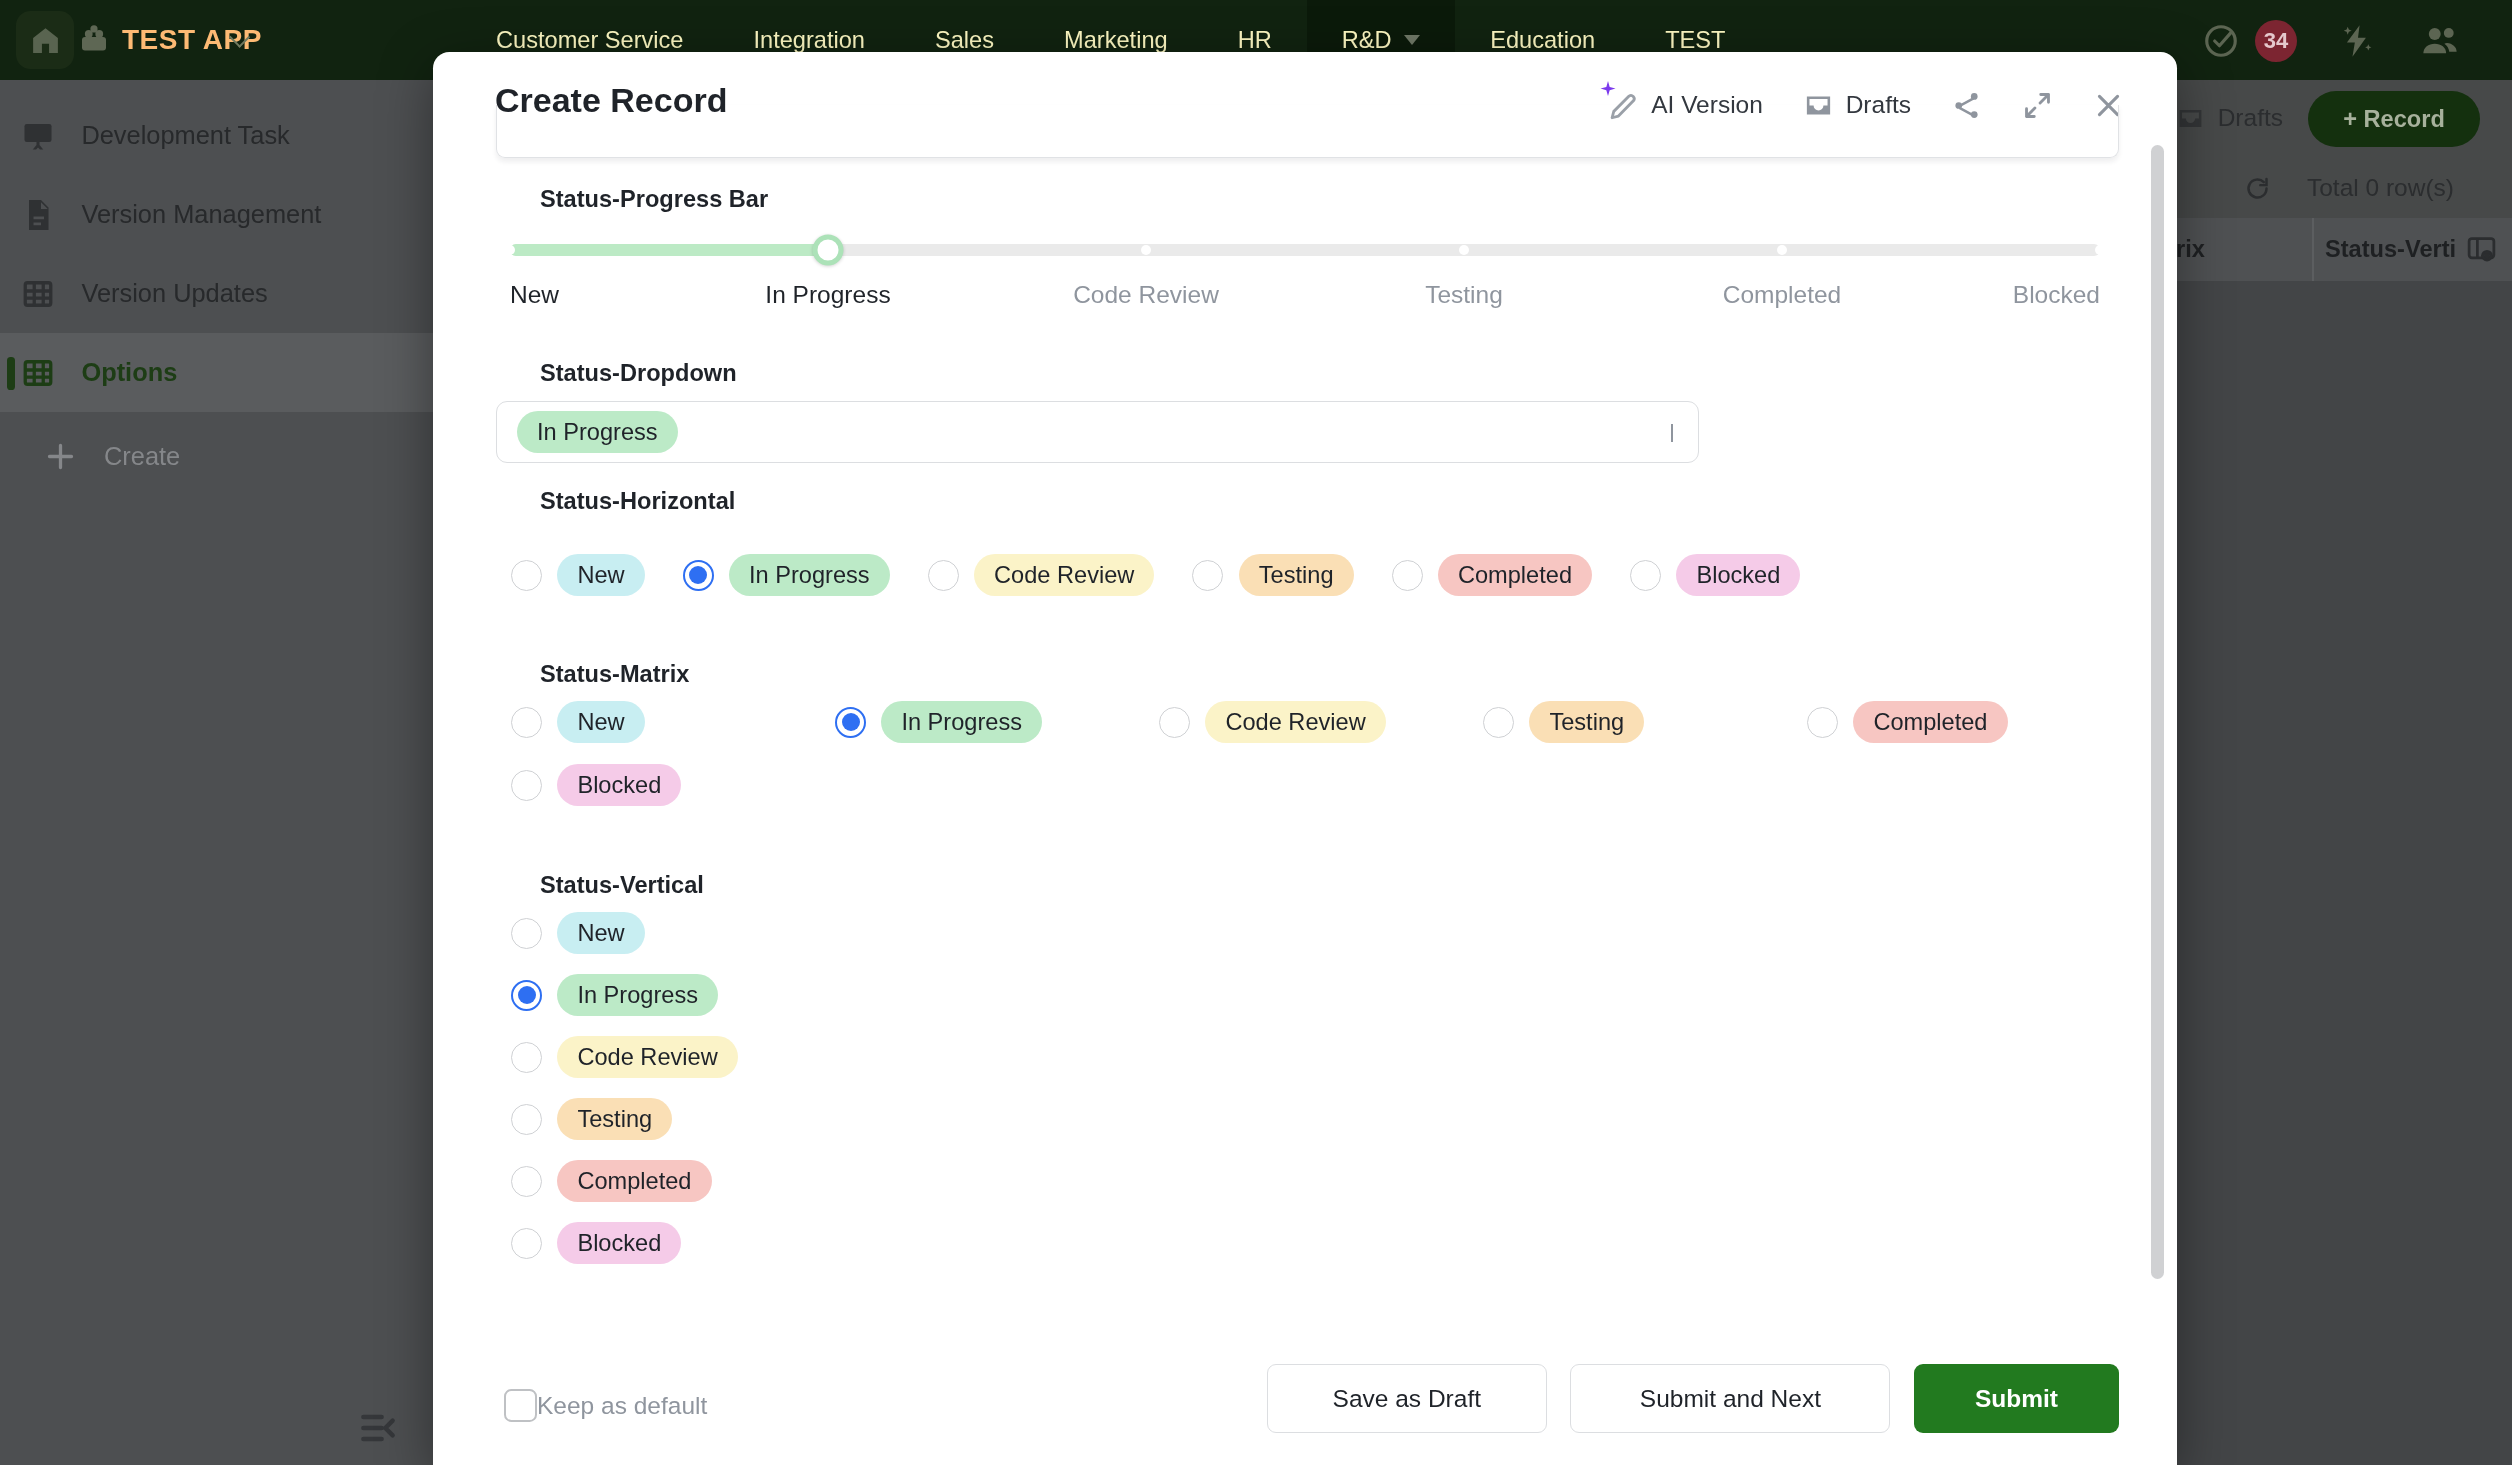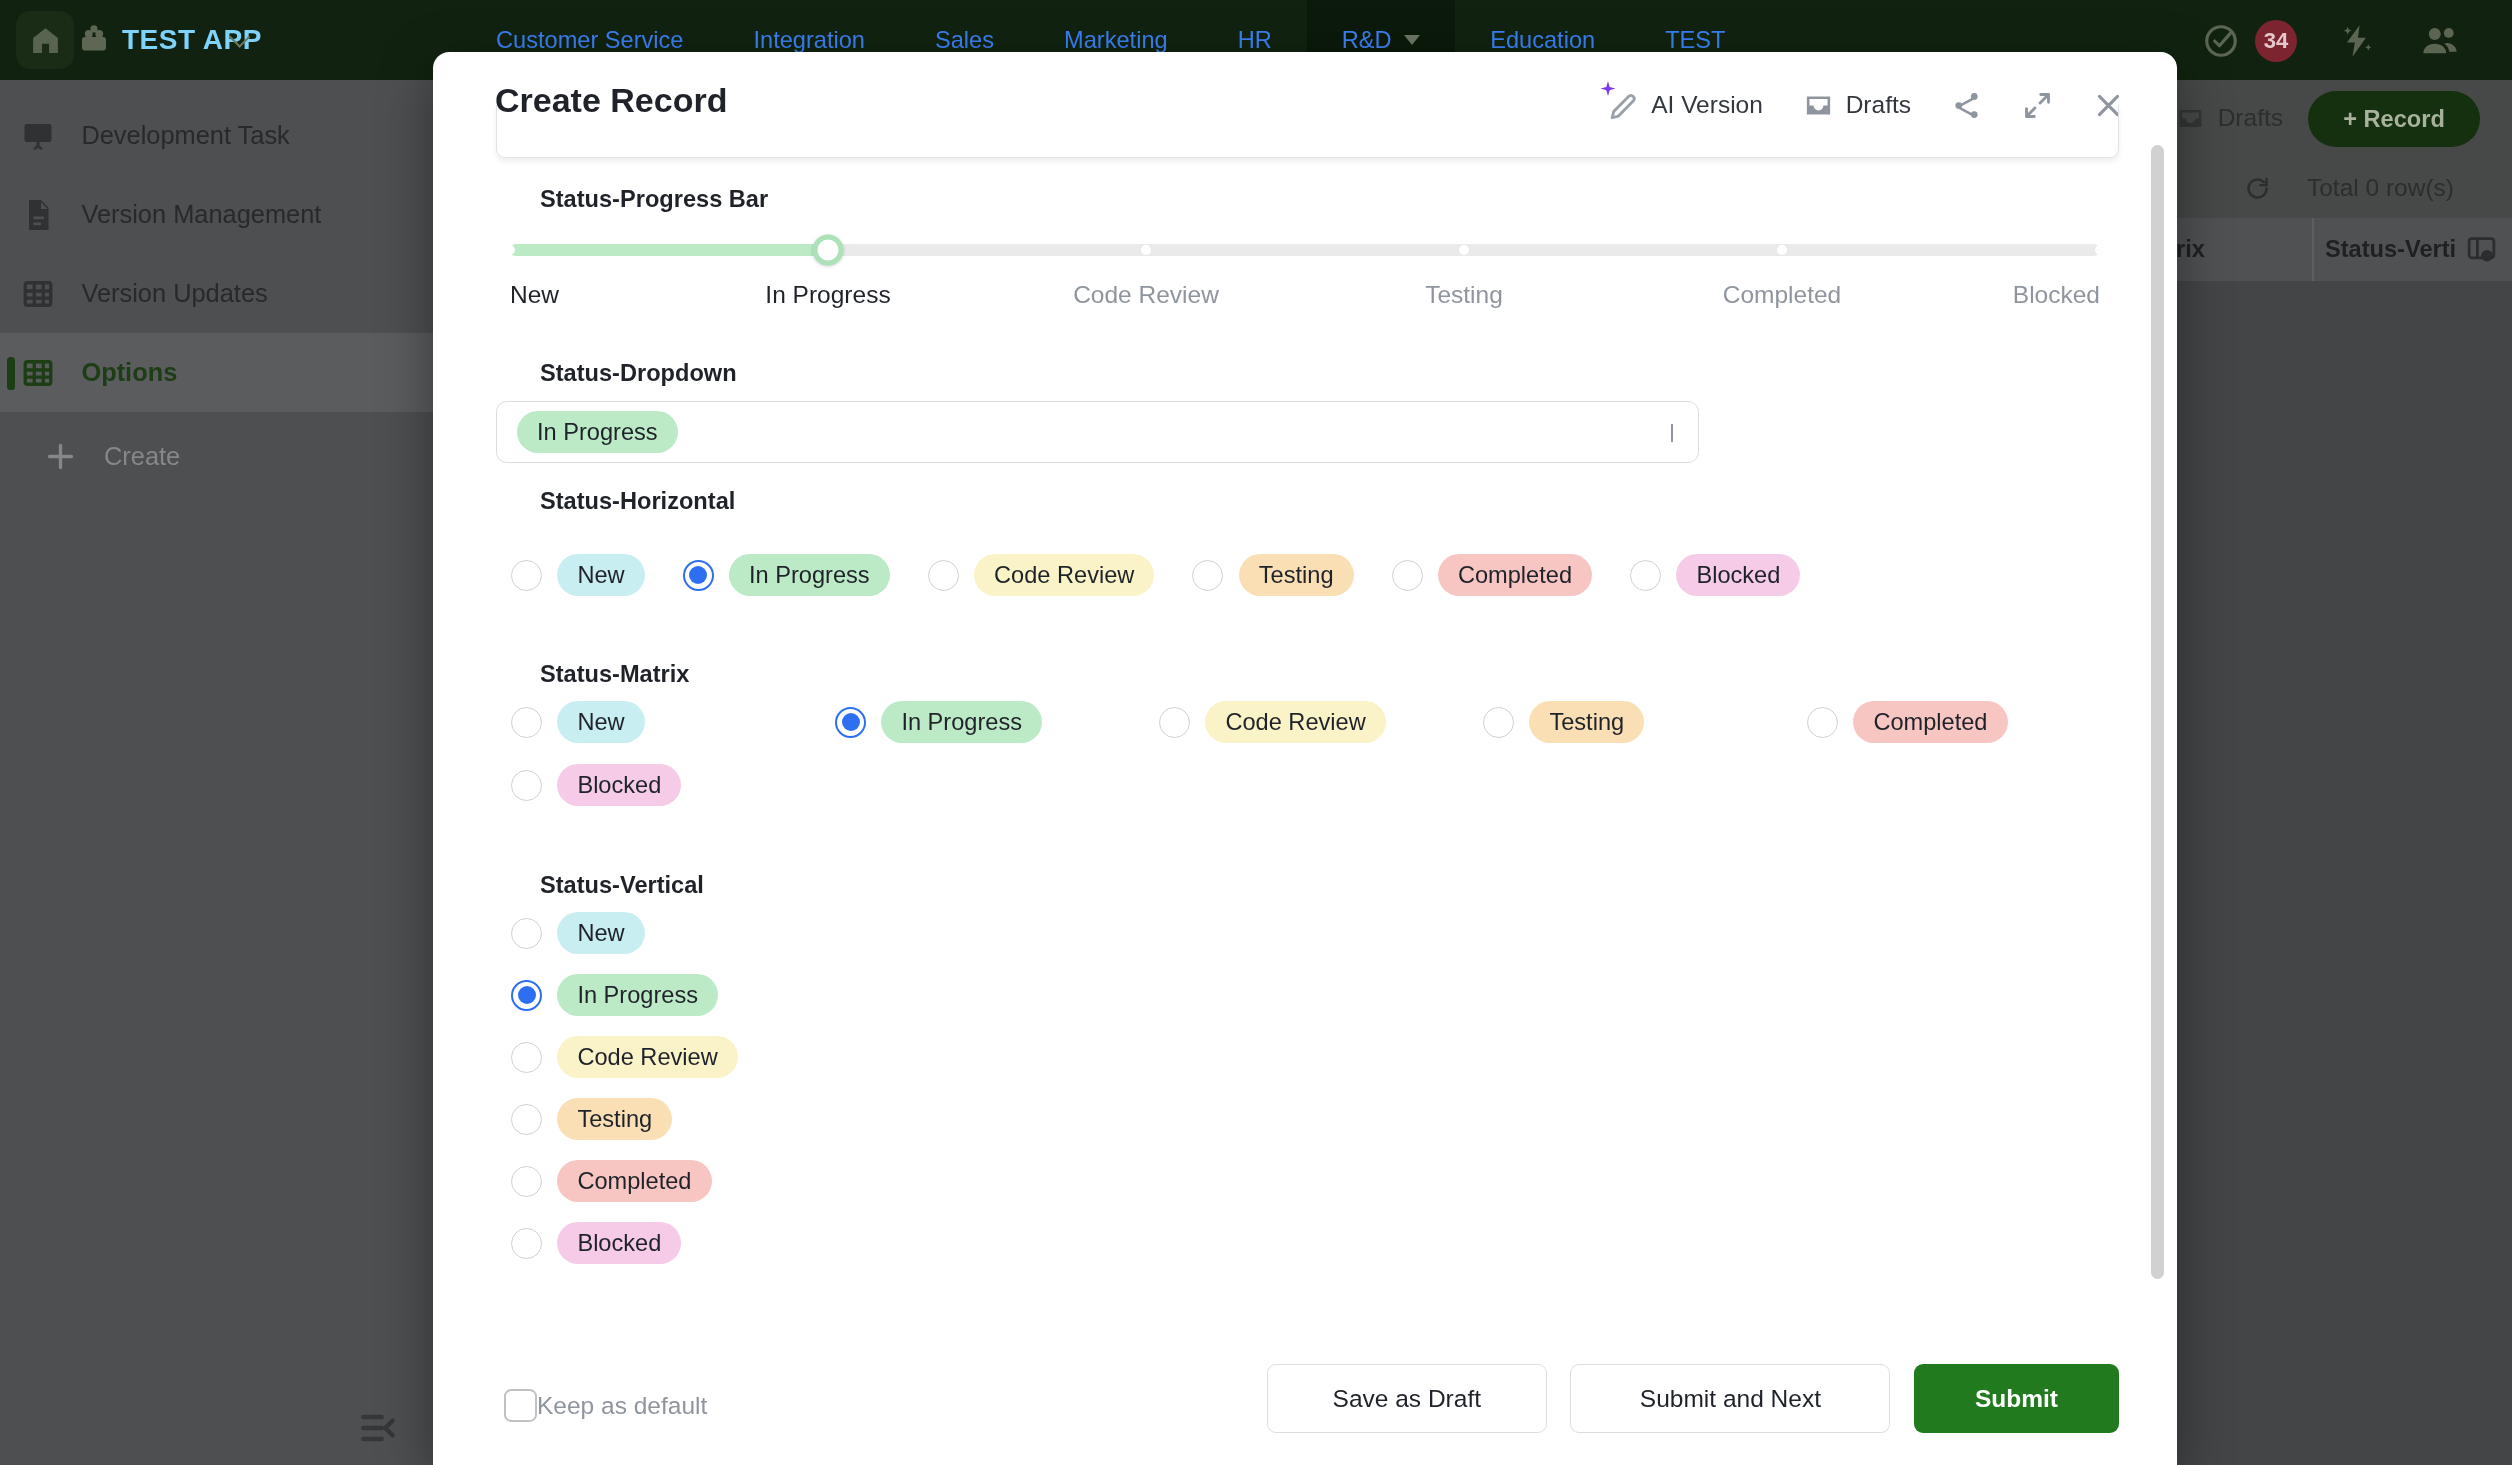--- a/index.html
+++ b/index.html
@@ -4,25 +4,25 @@
 <style>
   * { margin:0; padding:0; box-sizing:border-box; }
   html,body { width:2512px; height:1466px; overflow:hidden; background:#000; }
   body { font-family:"Liberation Sans", sans-serif; color:#1F2329; }
   #screen { position:relative; width:2512px; height:1466px; overflow:hidden; background:#474949; }
 
   
   .topbar { position:absolute; left:0; top:0; width:2512px; height:80px; background:#112310; }
   .home-btn { position:absolute; left:16.3px; top:11px; width:58px; height:58px; border-radius:14.5px; background:#1B2C16; display:flex; align-items:center; justify-content:center; color:#596450; }
   .app-logo { position:absolute; left:76px; top:22px; width:36px; height:36px; color:#5E6754; }
-  .app-name { position:absolute; left:122px; top:0; height:80px; line-height:80px; font-size:28px; font-weight:700; color:#7dd3fc; letter-spacing:0.5px; }
+  .app-name { position:absolute; left:122px; top:0; height:80px; line-height:80px; font-size:28px; font-weight:700; color:#fdba74; letter-spacing:0.5px; }
   .chev { width:14.5px; height:14.5px; border-left:2.7px solid #70795F; border-bottom:2.7px solid #70795F; transform:rotate(-45deg); }
   .app-chev { position:absolute; left:232px; top:30px; }
   .nav-tabs { position:absolute; left:461px; top:0; height:80px; display:flex; align-items:stretch; }
-  .nav-tab { display:flex; align-items:center; padding:0 35px; font-size:23.6px; color:#3b82f6; white-space:nowrap; cursor:default; }
+  .nav-tab { display:flex; align-items:center; padding:0 35px; font-size:23.6px; color:#fef9c3; white-space:nowrap; cursor:default; }
   .nav-tab.active { background:#0B1A0A; }
   .nav-caret { width:0; height:0; border-left:8.2px solid transparent; border-right:8.2px solid transparent; border-top:10px solid #6F7866; margin-left:12.7px; }
   .top-icons { position:absolute; right:51px; top:0; height:82px; display:flex; align-items:center; gap:42px; color:#5C6552; }
   .badge { min-width:42px; height:42px; border-radius:21px; background:#7C2531; color:#E5C8CC; font-size:22px; font-weight:700; display:flex; align-items:center; justify-content:center; margin-left:-27px; padding:0 7.3px; }
 
   
   .sidebar { position:absolute; left:0; top:80px; width:433px; bottom:0; background:#4D4F51; }
   .side-row { position:relative; height:79px; display:flex; align-items:center; padding-left:20px; color:#27292B; font-size:25.4px; }
   .side-row .s-icon { width:36px; height:36px; margin-right:25.4px; color:#2F3133; flex:0 0 auto; }
   .side-row.active { background:#5A5C5E; color:#1D3D15; font-weight:700; }

